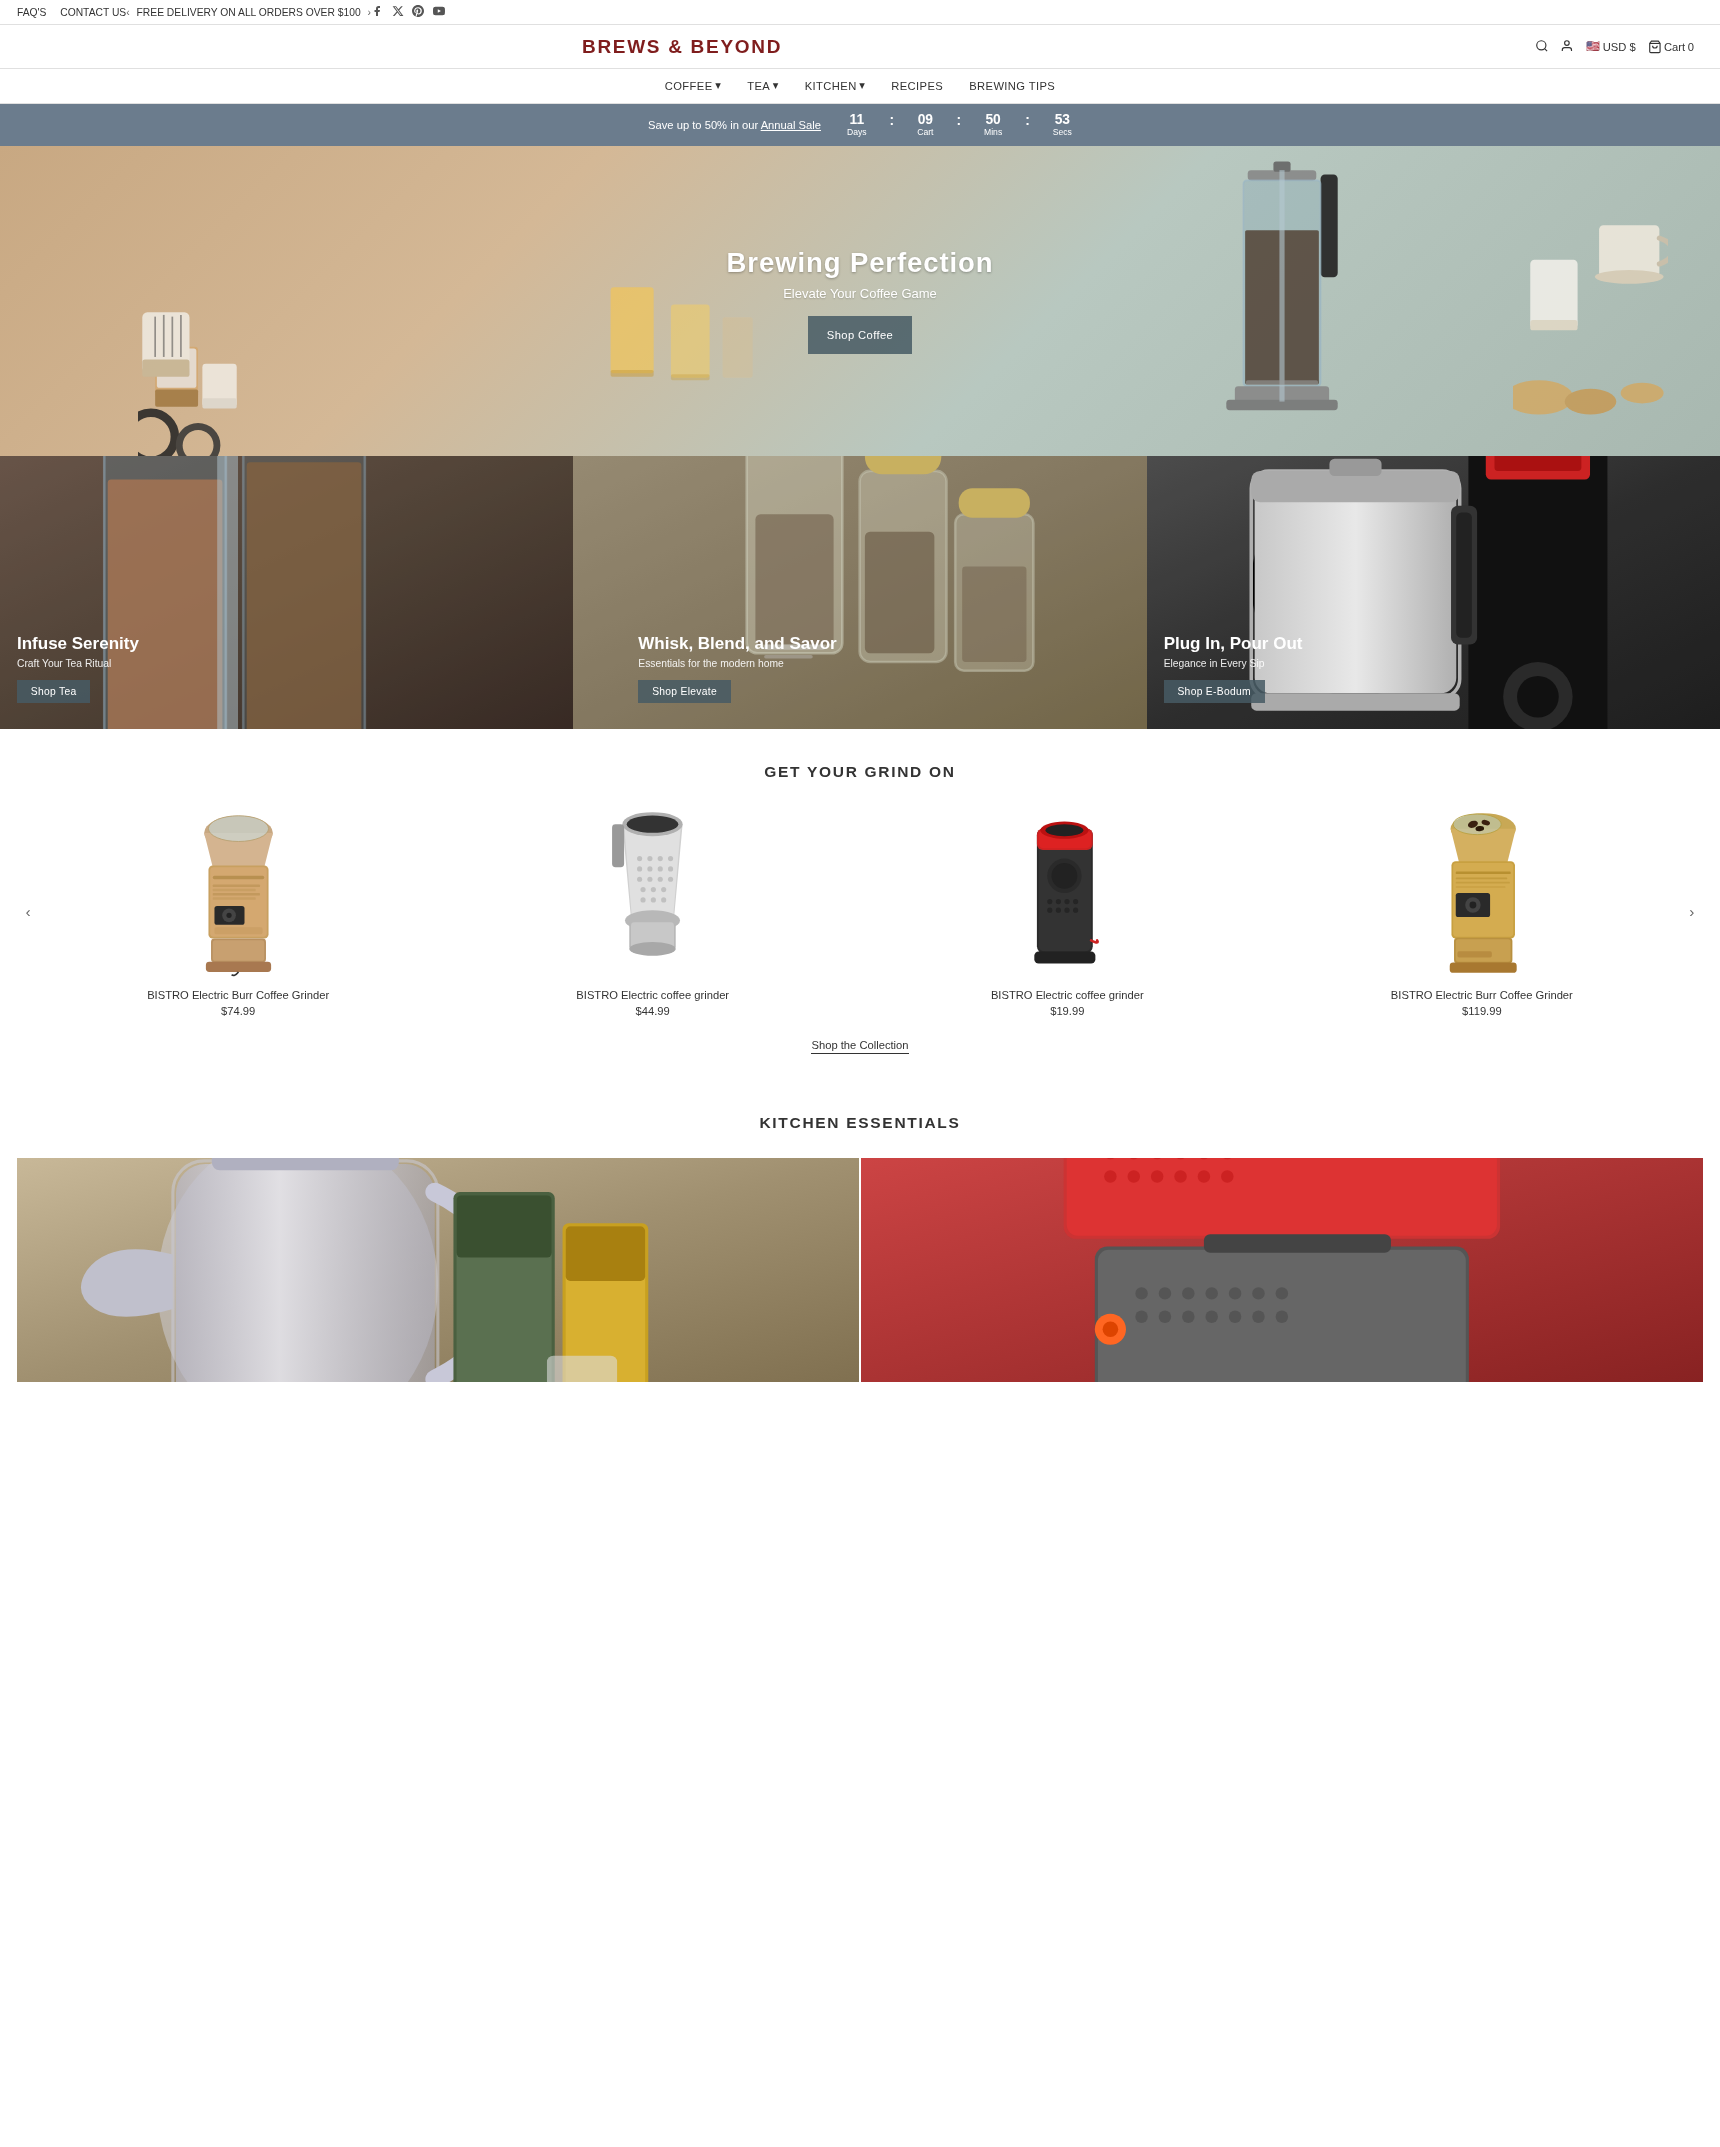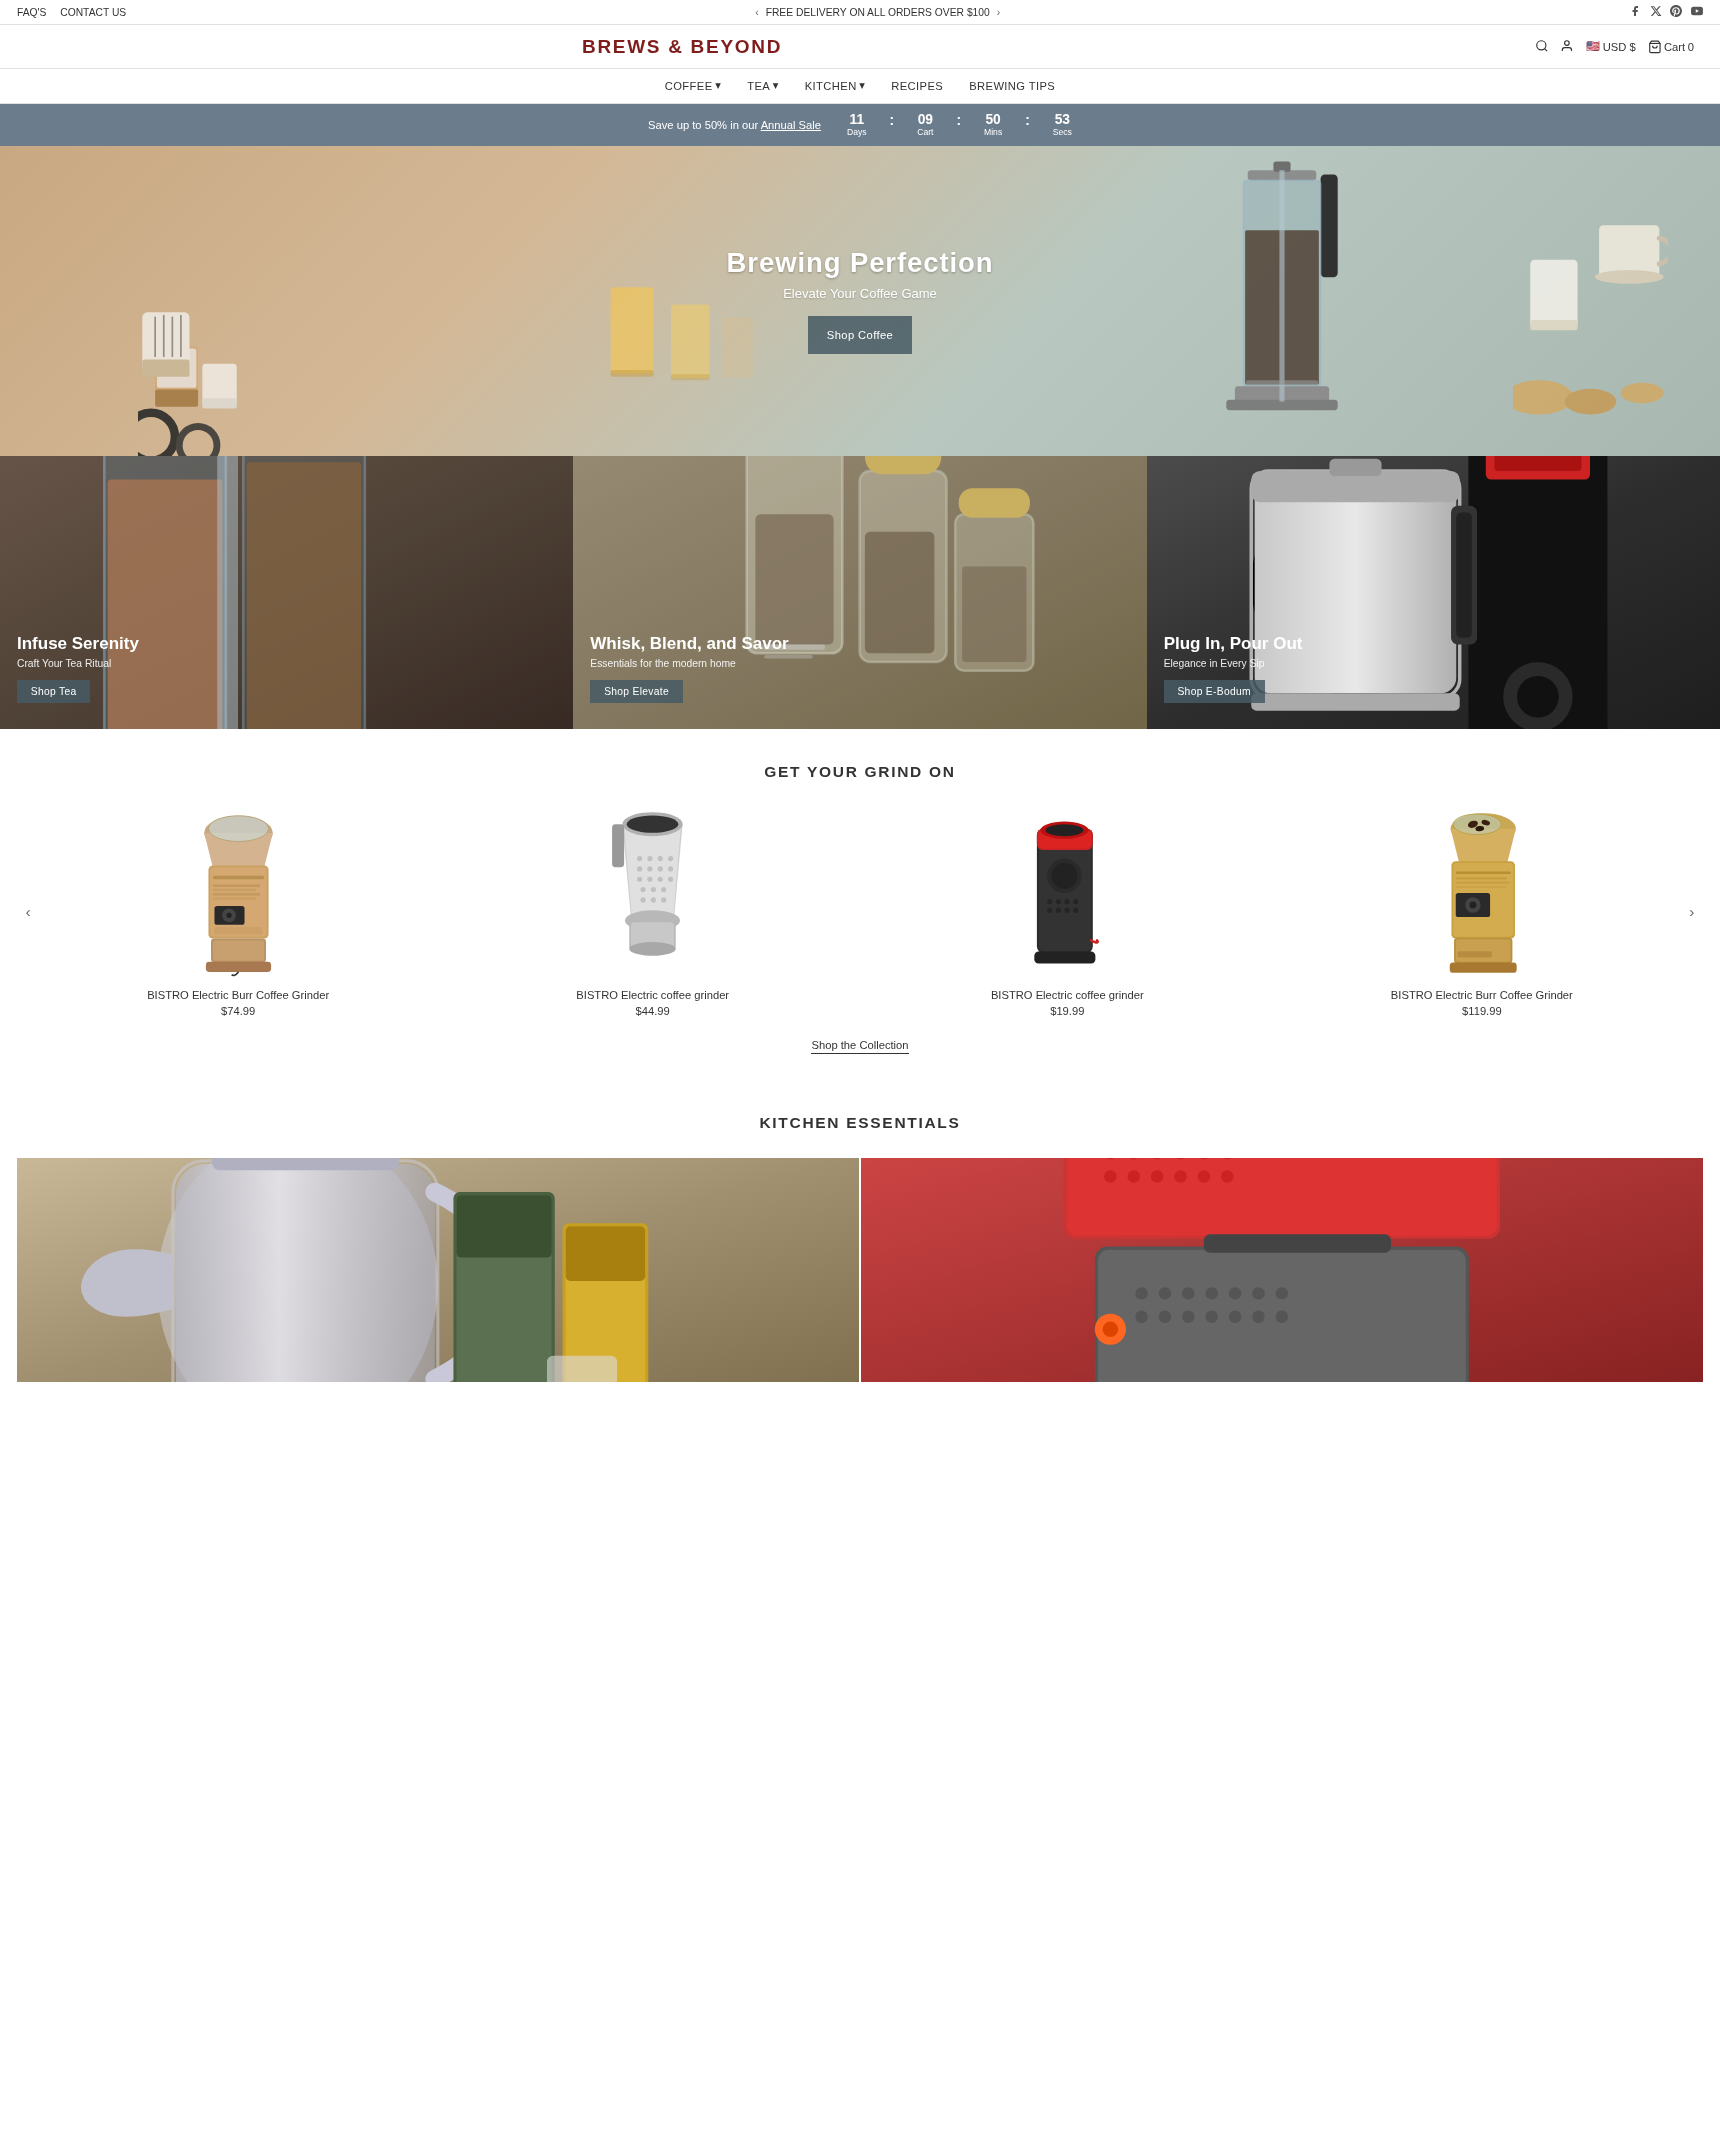--- a/index.html
+++ b/index.html
@@ -4,21 +4,21 @@
   <style>
     * { margin: 0; padding: 0; box-sizing: border-box; }
     body { font-family: Arial, Helvetica, sans-serif; background: #fff; color: #333; font-size: 12px; }
 
     
     .top-bar {
       background: #fff;
       border-bottom: 0.9px solid #e0e0e0;
       display: flex;
       align-items: center;
-      justify-content: space-between;
+      justify-content: flex-start;
       padding: 5.2px 17px;
       font-size: 10.3px;
     }
     .top-bar-left { display: flex; gap: 13.8px; }
     .top-bar-center { display: flex; align-items: center; gap: 6.9px; font-size: 10.3px; }
     .top-bar-right { display: flex; gap: 8.6px; align-items: center; }
     .top-bar a { text-decoration: none; color: #333; }
     .arrow-btn { background: none; border: none; cursor: pointer; font-size: 10.3px; color: #666; }
     .social-icon { font-size: 11.2px; color: #555; cursor: pointer; }
 
@@ -120,21 +120,21 @@
     }
     .panel {
       position: relative;
       height: 273px;
       overflow: hidden;
       display: flex;
       align-items: flex-end;
       padding-bottom: 26px;
     }
     .panel-bg-tea { background: linear-gradient(to bottom right, #8a7060, #6a5848, #4a3830); }
-    .panel-bg-kitchen { background: linear-gradient(to bottom right, #c8b898, #b0a080, #988860); }
+    .panel-bg-kitchen { background: linear-gradient(to bottom right, #c8b898, #b0a080, #988860); padding-left: 48px; }
     .panel-bg-ebodum { background: linear-gradient(to bottom right, #555, #333, #222); }
     .panel-content {
       position: relative;
       z-index: 2;
       color: #fff;
       padding: 0 17px;
       text-align: left;
     }
     .panel-title { font-size: 17px; font-weight: 600; margin-bottom: 4.3px; }
     .panel-subtitle { font-size: 10.3px; margin-bottom: 10.3px; opacity: 0.9; }

